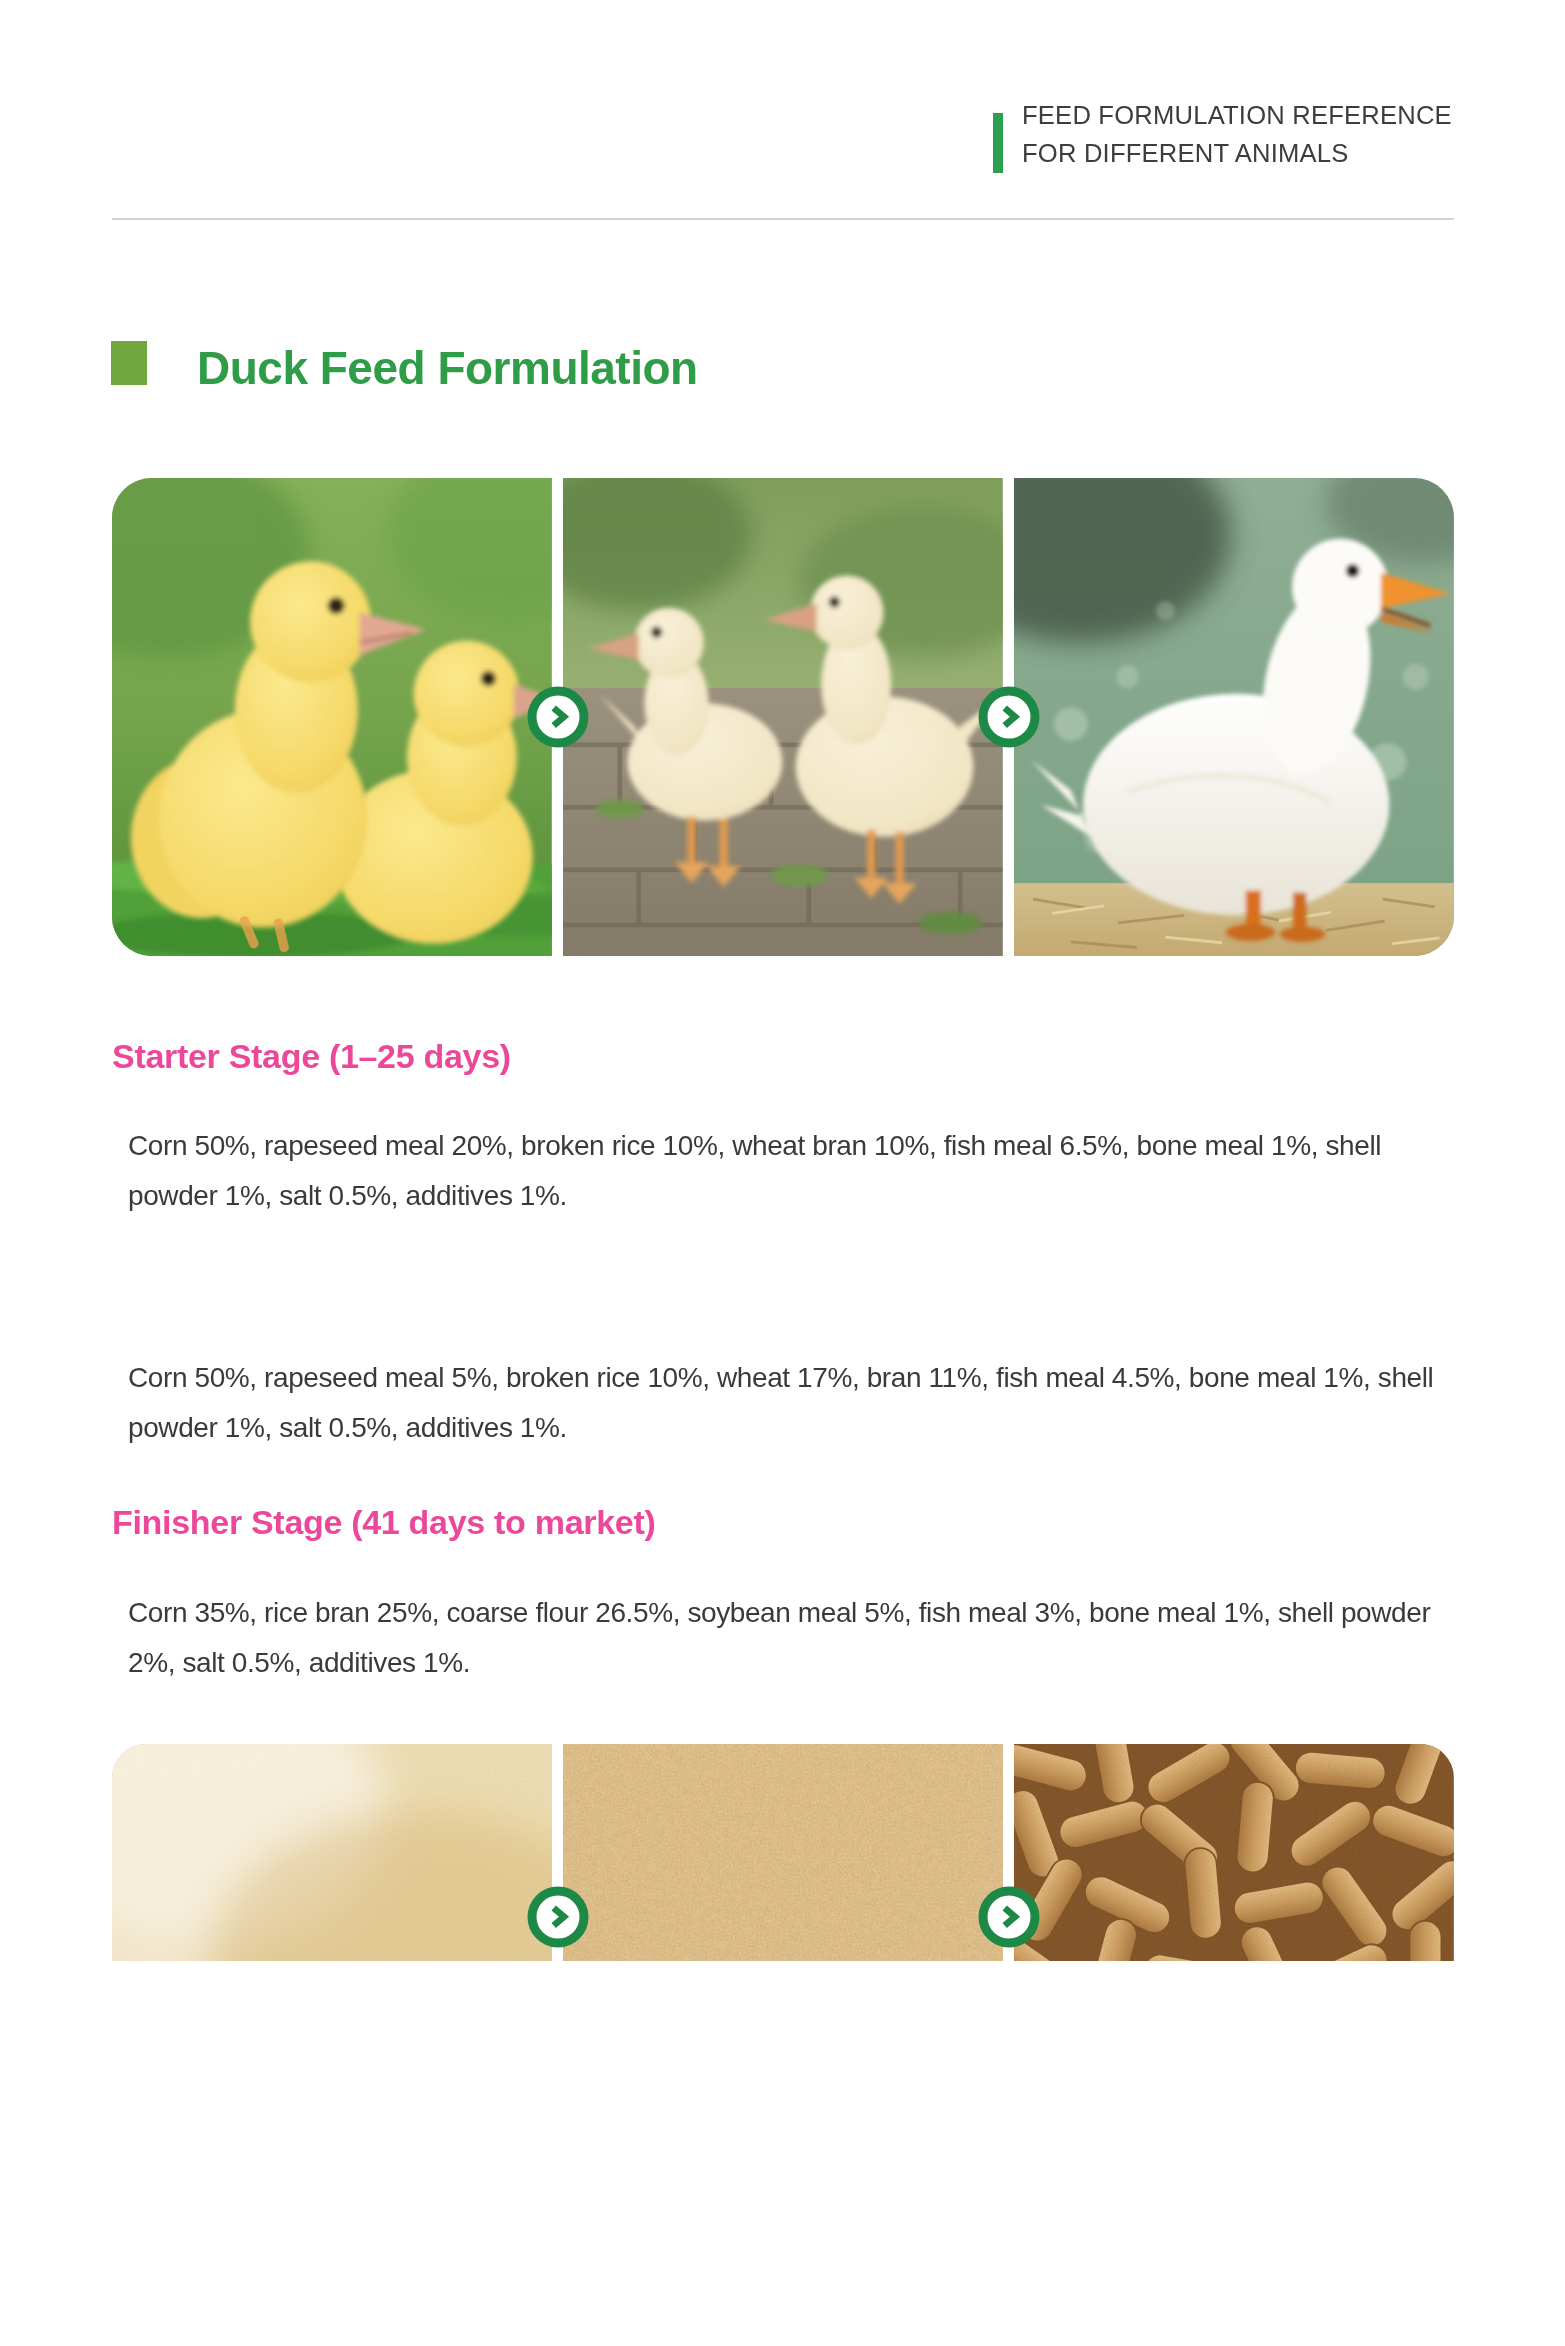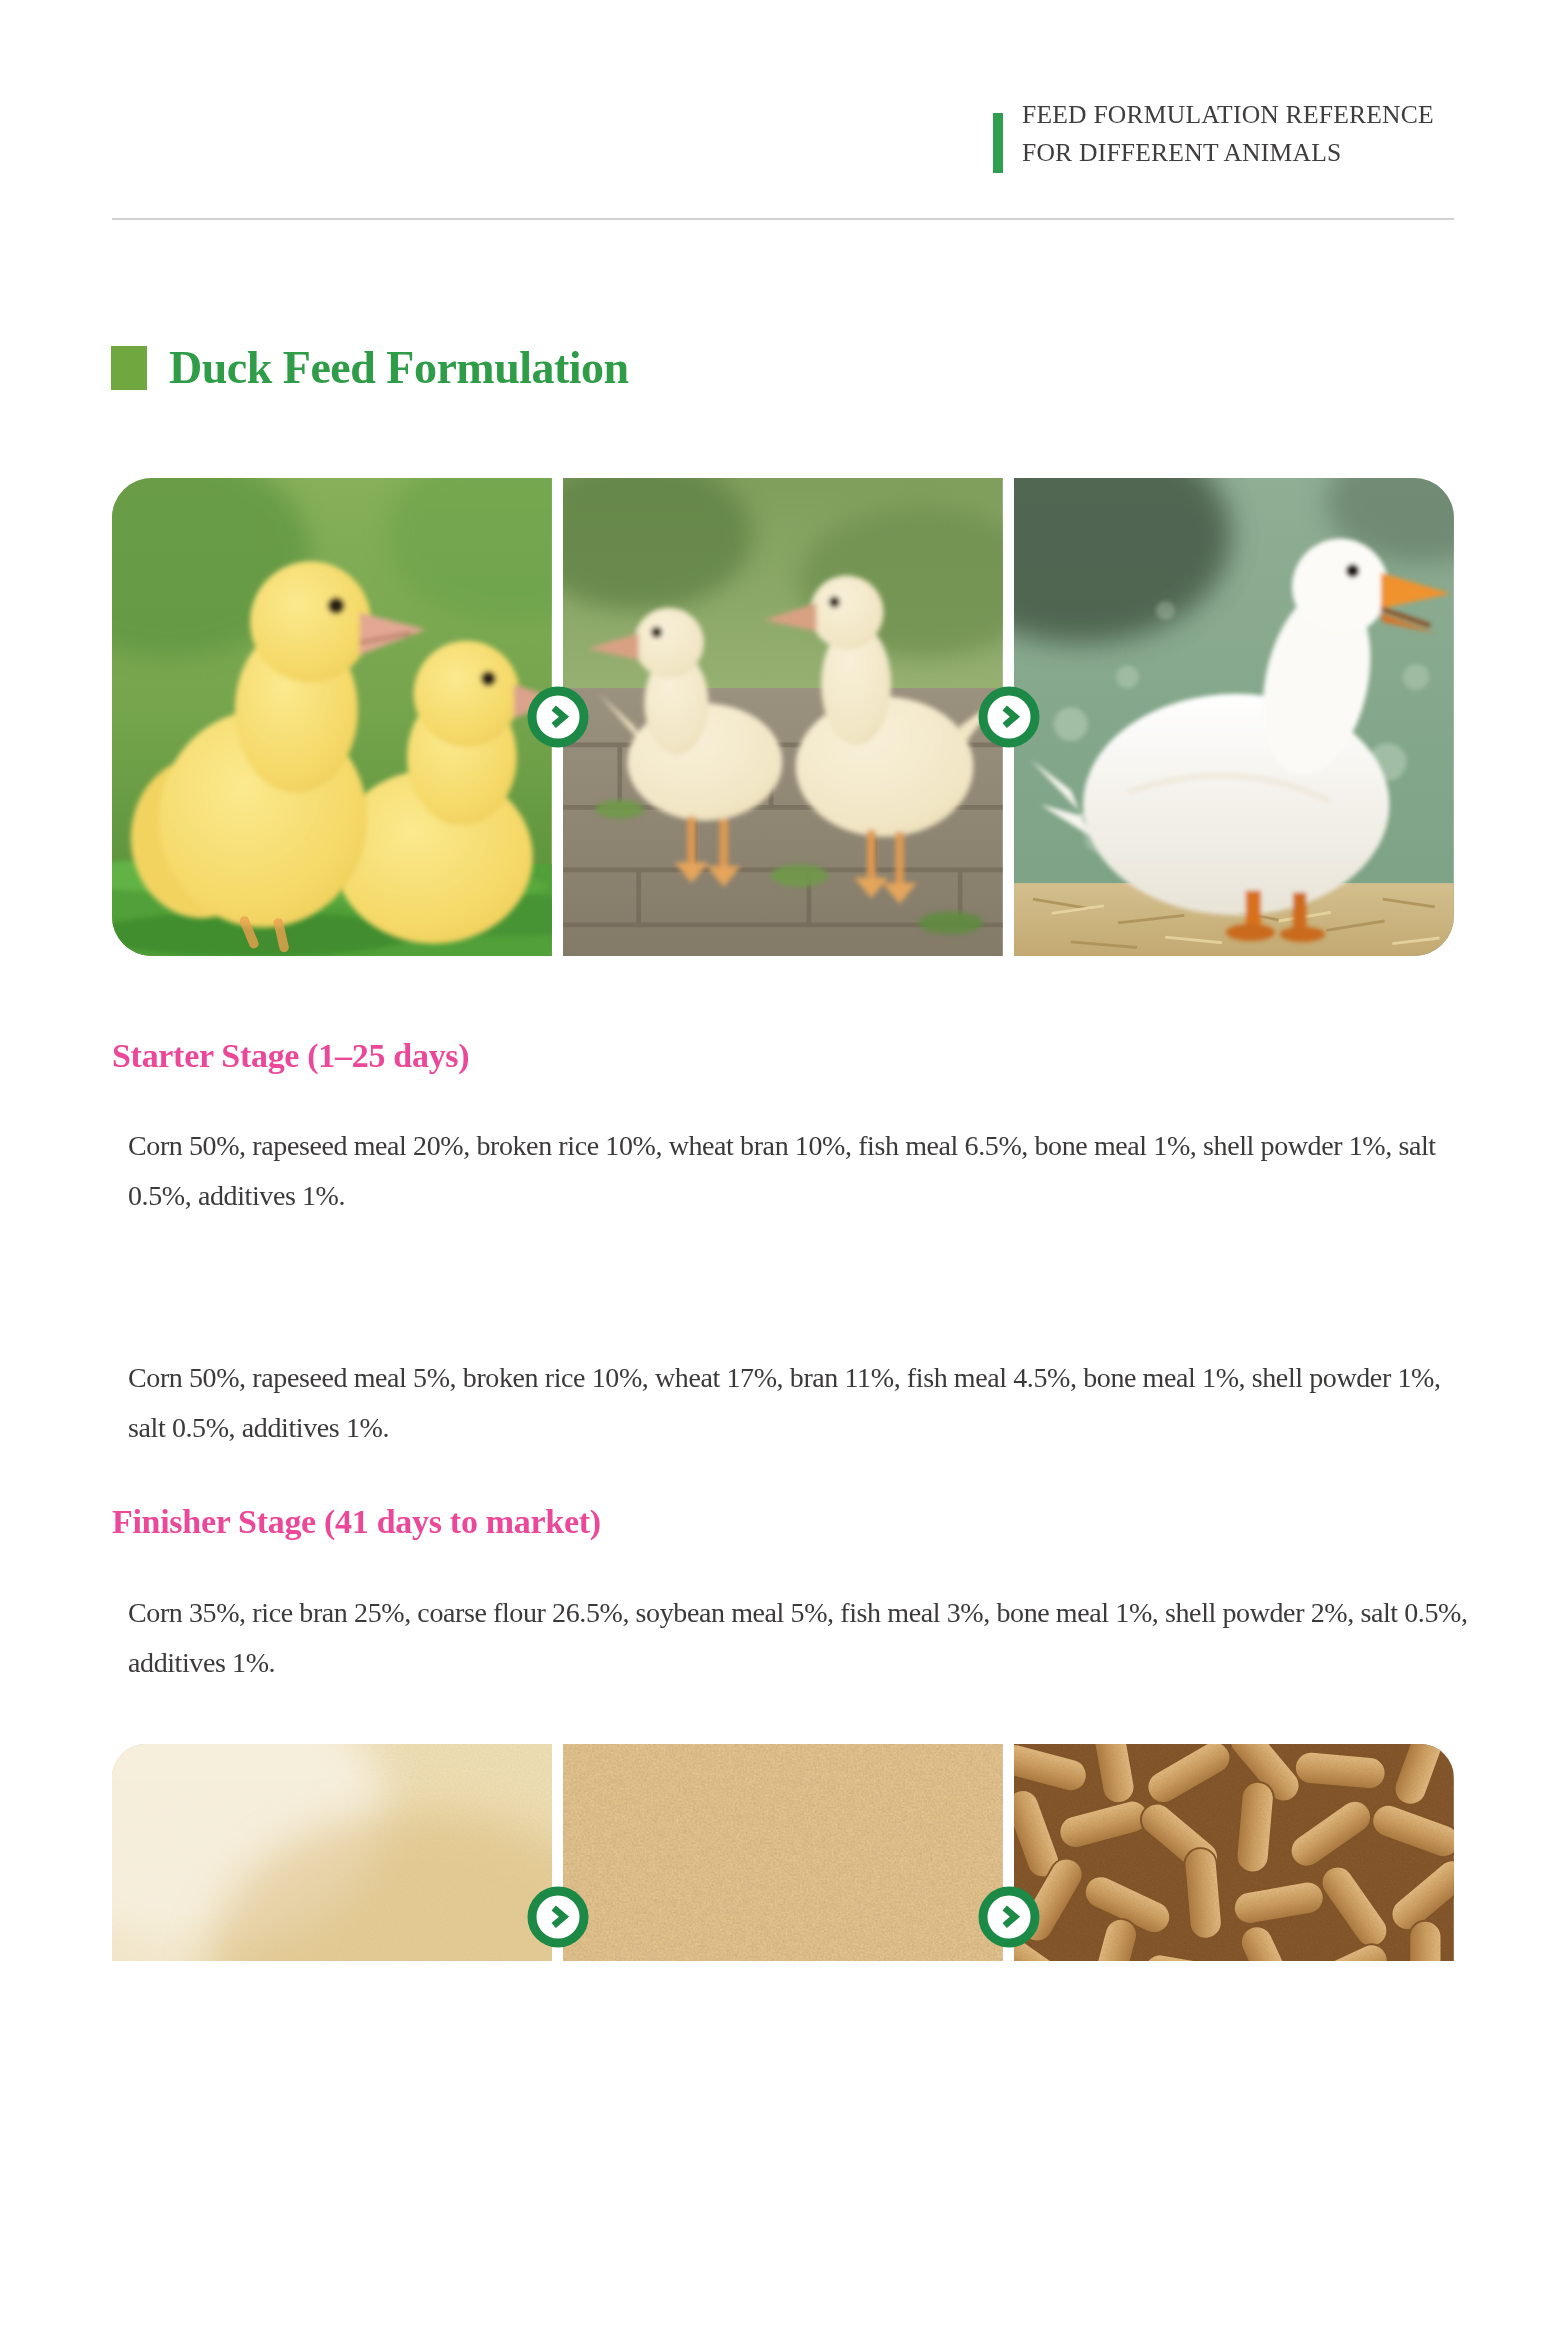--- a/index.html
+++ b/index.html
@@ -1,25 +1,25 @@
 <!DOCTYPE html>
 <html style="font-size:15px"><head>
 <meta charset="utf-8">
 <style>
   html,body{margin:0;padding:0;background:#ffffff;}
   .page{
     position:relative;width:1565px;height:1961px;background:#ffffff;
-    font-family:Liberation Serif, serif;overflow:hidden;
+    font-family:Liberation Sans, sans-serif;overflow:hidden;
   }
   
   .header-accent{position:absolute;left:993px;top:113px;width:9.5px;height:60px;background:#2e9e50;}
   .header-text{position:absolute;left:1022px;top:96px;font-size:25.6px;line-height:38px;color:#3f3c3c;letter-spacing:0.2px;}
   .divider{position:absolute;left:112px;top:218px;width:1342px;height:1.9px;background:#d2d2d2;}
   
-  .title-row{position:absolute;left:111px;top:341px;display:flex;align-items:center;gap:22px;}
+  .title-row{position:absolute;left:111px;top:341px;display:flex;align-items:flex-start;gap:50px;}
   .title-square{width:36px;height:44px;background:#71a73f;flex:0 0 auto;}
   .title-text{margin:0;font-size:46px;font-weight:bold;color:#2f9d47;letter-spacing:-0.5px;}
   
   .photo-row{position:absolute;left:112px;width:1342px;display:flex;gap:11.4px;}
   .photo-row.ducks{top:478px;height:478px;}
   .photo-row.feed{top:1744px;height:346px;}
   .photo{flex:1;overflow:hidden;position:relative;background:#dddddd;}
   .photo svg{width:100%;height:100%;display:block;}
   .photo.first{border-radius:40px 0 0 40px;}
   .photo.last{border-radius:0 40px 40px 0;}

